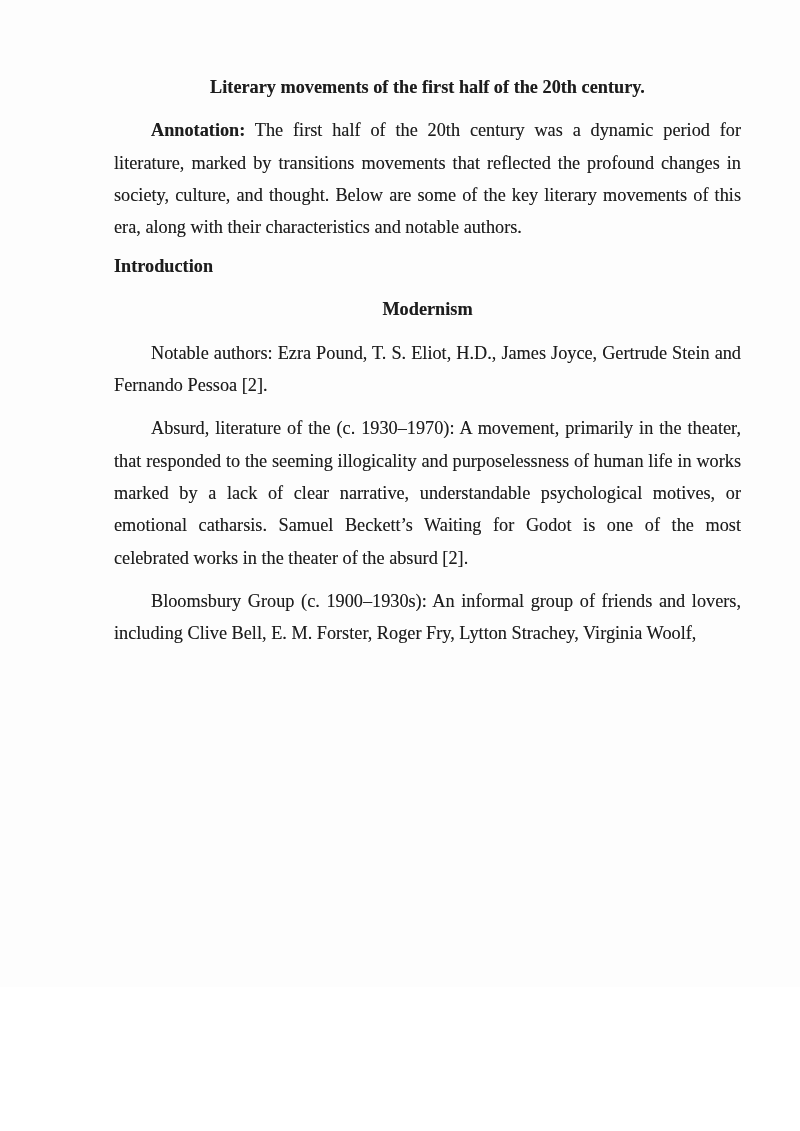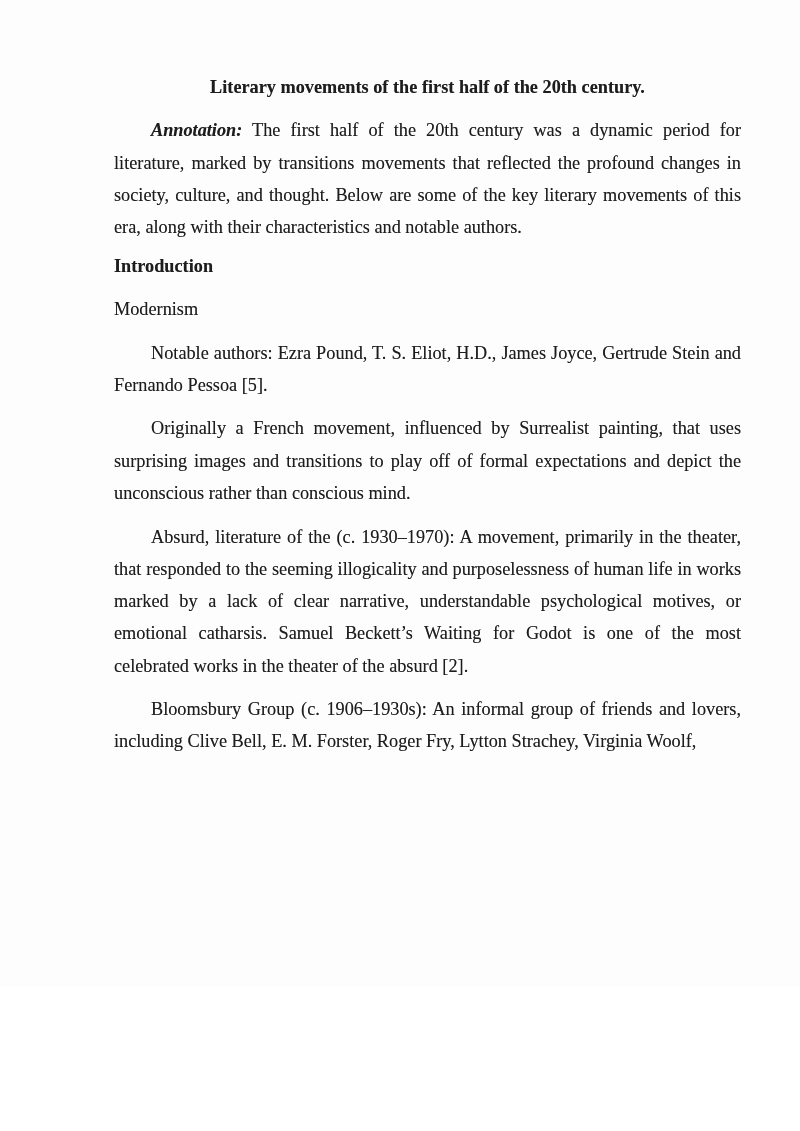--- a/index.html
+++ b/index.html
@@ -24,58 +24,56 @@
   .page > * { margin: 0; }
   .page > * + * { margin-top: 11.2px; }
 
   .doc-title {
     font-size: inherit;
     font-weight: bold;
     text-align: center;
   }
   .heading-center {
     font-size: inherit;
-    font-weight: normal;
-    text-align: left;
+    font-weight: bold;
+    text-align: center;
   }
   .heading-left {
     font-size: inherit;
     font-weight: bold;
     text-align: left;
     margin-top: 6px;
   }
   .para {
     text-align: justify;
     text-indent: 37px;
     hyphens: none;
   }
   .lead {
     font-weight: bold;
-    font-style: italic;
   }
 </style>
 </head>
 <body>
 
 <div class="page">
 
   <h1 class="doc-title">Literary movements of the first half of the 20th century.</h1>
 
   <p class="para"><span class="lead">Annotation:</span><span> The first half of the 20th century was a dynamic period for literature, marked by transitions movements that reflected the profound changes in society, culture, and thought. Below are some of the key literary movements of this era, along with their characteristics and notable authors.</span></p>
 
 
   <h2 class="heading-left">Introduction</h2>
 
   <h2 class="heading-center">Modernism</h2>
 
 
-  <p class="para">Notable authors: Ezra Pound, T. S. Eliot, H.D., James Joyce, Gertrude Stein and Fernando Pessoa [5].</p>
+  <p class="para">Notable authors: Ezra Pound, T. S. Eliot, H.D., James Joyce, Gertrude Stein and Fernando Pessoa [2].</p>
 
 
-  <p class="para">Originally a French movement, influenced by Surrealist painting, that uses surprising images and transitions to play off of formal expectations and depict the unconscious rather than conscious mind.</p>
 
 
 
   <p class="para">Absurd, literature of the (c. 1930–1970): A movement, primarily in the theater, that responded to the seeming illogicality and purposelessness of human life in works marked by a lack of clear narrative, understandable psychological motives, or emotional catharsis. Samuel Beckett’s Waiting for Godot is one of the most celebrated works in the theater of the absurd [2].</p>
 
-  <p class="para">Bloomsbury Group (c. 1906–1930s): An informal group of friends and lovers, including Clive Bell, E. M. Forster, Roger Fry, Lytton Strachey, Virginia Woolf,</p>
+  <p class="para">Bloomsbury Group (c. 1900–1930s): An informal group of friends and lovers, including Clive Bell, E. M. Forster, Roger Fry, Lytton Strachey, Virginia Woolf,</p>
 
 </div>
 
 </body></html>

